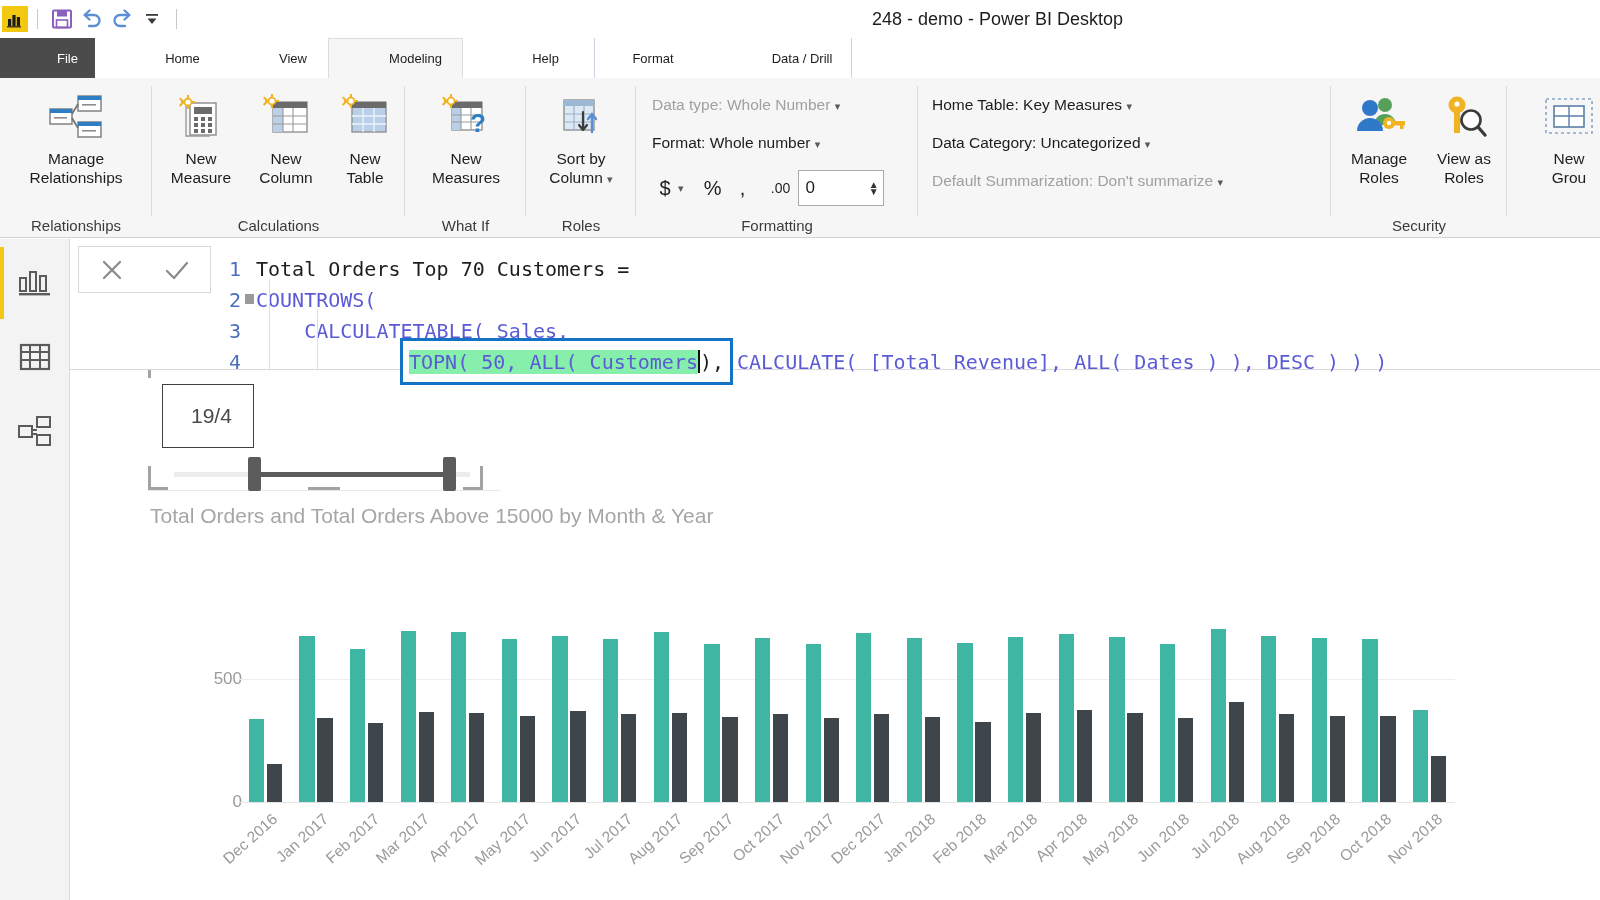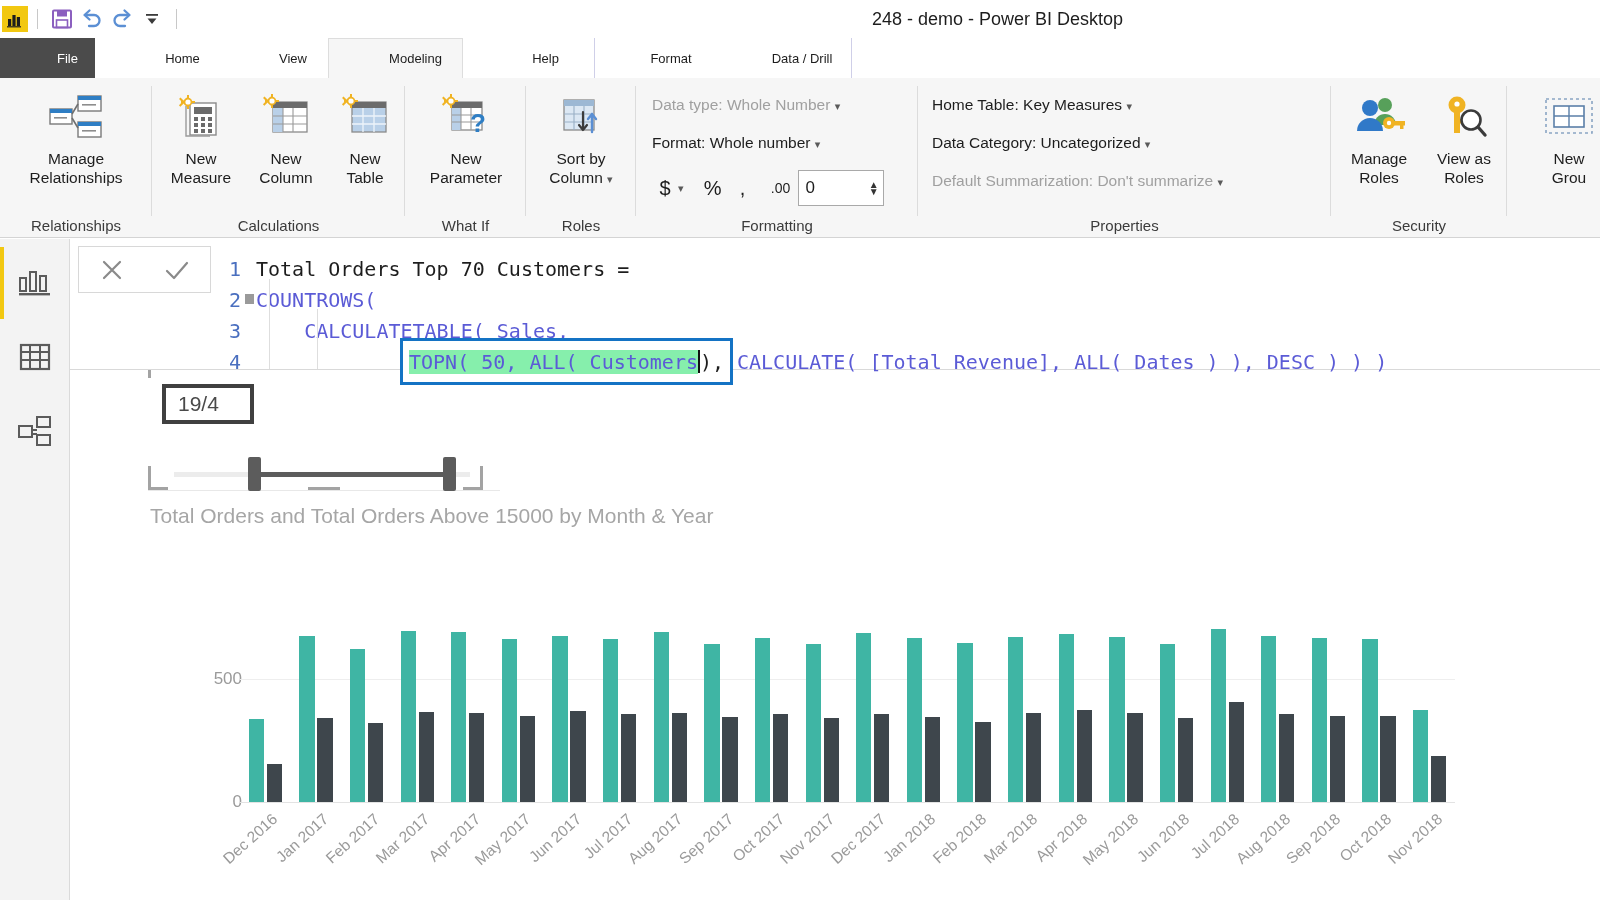--- a/index.html
+++ b/index.html
@@ -121,23 +121,23 @@
 
   
   .slicer {
     position: absolute; left: 78px; top: 55px; width: 352px; height: 205px;
   }
   .slicer-handle { position: absolute; background: #a3a3a3; }
   .slicer-label {
     position: absolute; left: 14px; top: 58px; font-size: 19px; color: #1d1d1d;
   }
   .slicer-box {
-    position: absolute; left: 14px; top: 90px; width: 92px; height: 40px;
-    border: 4px solid #404040; background: #fff;
-    display: flex; align-items: center; padding-left: 12px;
+    position: absolute; left: 14px; top: 90px; width: 92px; height: 64px;
+    border: 1px solid #404040; background: #fff;
+    display: flex; align-items: center; padding-left: 28px;
     font-size: 21px; color: #4a4a4a;
   }
   .slider-track {
     position: absolute; left: 26px; top: 178px; width: 296px; height: 5px; background: #ececec;
   }
   .slider-fill { position: absolute; top: 0; height: 5px; background: #5c5c5c; }
   .slider-knob { position: absolute; width: 13px; height: 34px; background: #5c5c5c; border-radius: 2px; top: -15px; }
 
   
   .fxbar {
@@ -259,21 +259,21 @@
     </div>
     <div class="tab" style="left:228px;width:90px;">
       <span>View</span>
     </div>
     <div class="tab active" style="left:328px;width:135px;">
       <span>Modeling</span>
     </div>
     <div class="tab" style="left:478px;width:95px;">
       <span>Help</span>
     </div>
-    <div class="tab" style="left:598px;width:106px;">
+    <div class="tab" style="left:580px;width:106px;">
       <span>Format</span>
     </div>
     <div class="tab" style="left:712px;width:140px;">
       <span>Data / Drill</span>
     </div>
   </div>
 
   <div class="ribbon">
 
     <div class="rgroup" style="left:0;width:152px;">
@@ -382,21 +382,21 @@
             <g fill="#f0b323">
               <circle cx="11" cy="7" r="4.3"></circle>
               <rect x="10" y="0" width="2" height="14"></rect>
                 <rect x="4" y="6" width="14" height="2"></rect>
               <rect x="5.6" y="1.6" width="2" height="11" transform="rotate(-45 6.6 7)"></rect>
               <rect x="5.6" y="1.6" width="2" height="11" transform="rotate(45 6.6 7)"></rect>
             </g>
             <circle cx="11" cy="7" r="2.6" fill="#fff"></circle>
           </svg>
         </span>
-        <span class="lbl"><span>New</span><br><span>Parameter</span></span>
+        <span class="lbl"><span>New</span><br><span>Measures</span></span>
       </div>
       <div class="gcaption">What If</div>
       <div class="gsep"></div>
     </div>
 
     <div class="rgroup" style="left:526px;width:110px;">
       <div class="bigbtn" style="left:5px;width:100px;">
         <span class="glyph">
           <svg width="50" height="46" viewBox="0 0 50 46">
             <rect x="8" y="6" width="30" height="30" fill="#dce8f4" stroke="#8a8a8a" stroke-width="1.3"></rect>
@@ -445,21 +445,20 @@
         <span class="caret">▾</span>
       </div>
       <div class="propline" style="left:14px;top:56px;">
         <span>Data Category: Uncategorized</span>
         <span class="caret">▾</span>
       </div>
       <div class="propline dim" style="left:14px;top:94px;">
         <span>Default Summarization: Don't summarize</span>
         <span class="caret">▾</span>
       </div>
-      <div class="gcaption">Properties</div>
       <div class="gsep"></div>
     </div>
 
     <div class="rgroup" style="left:1331px;width:176px;">
       <div class="bigbtn" style="left:4px;width:88px;">
         <span class="glyph">
           <svg width="54" height="44" viewBox="0 0 54 44">
             <circle cx="33" cy="10" r="7" fill="#57a05a"></circle>
             <path d="M22 30 a11 11 0 0 1 22 0 z" fill="#57a05a"></path>
             <circle cx="18" cy="13" r="8" fill="#3079c8"></circle>

